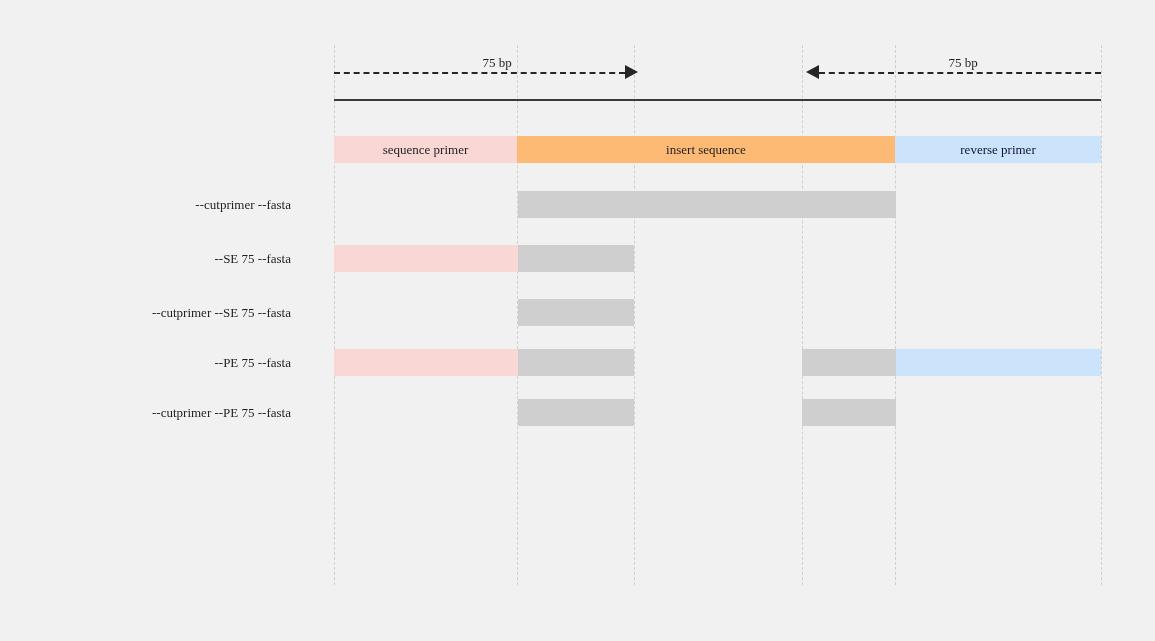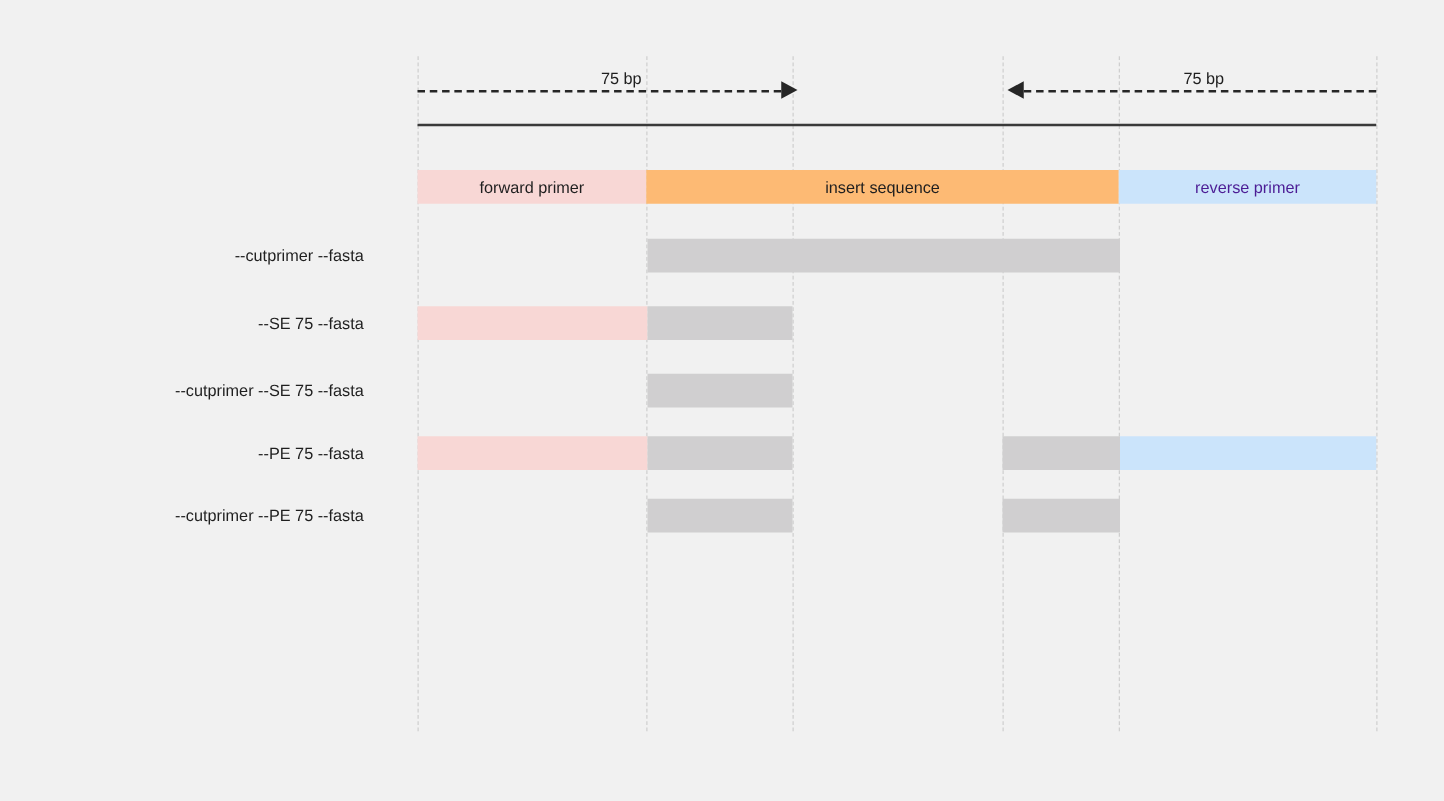--- a/index.html
+++ b/index.html
@@ -11,20 +11,21 @@
     width: 1155px;
     height: 641px;
     background: #f1f1f1;
     font-family: "Liberation Sans", sans-serif;
     overflow: hidden;
   }
   #stage {
     position: relative;
     width: 1155px;
     height: 520px;
+    font-family: Liberation Serif, serif;
   }
 
   
   .guide {
     position: absolute;
     width: 0;
     border-left: 1px dashed #cfcfcf;
     pointer-events: none;
   }
 
@@ -105,23 +106,23 @@
       <div class="arrow-line" style="left: 334px; top: 72px; width: 291px; border-top-color: rgb(38, 38, 38);"></div>
       <div class="arrow-head right" style="left: 625px; top: 65px; border-left-color: rgb(38, 38, 38);"></div>
       <div class="bp-label" style="left: 923px; top: 56px; width: 80px; color: rgb(31, 31, 31);">75 bp</div>
       <div class="arrow-line" style="left: 819px; top: 72px; width: 282px; border-top-color: rgb(38, 38, 38);"></div>
       <div class="arrow-head left" style="left: 806px; top: 65px; border-right-color: rgb(38, 38, 38);"></div>
     </div>
   <div id="baseline-layer">
       <div class="baseline" style="left: 334px; top: 99px; width: 767px; border-top-color: rgb(58, 58, 58);"></div>
     </div>
   <div id="legend-layer">
-      <div class="seg" style="left: 334px; top: 136px; width: 183px; height: 27px; background: rgb(248, 215, 213); color: rgb(31, 31, 31);">forward primer</div>
+      <div class="seg" style="left: 334px; top: 136px; width: 183px; height: 27px; background: rgb(248, 215, 213); color: rgb(31, 31, 31);">sequence primer</div>
       <div class="seg" style="left: 517px; top: 136px; width: 378px; height: 27px; background: #fdba74; color: rgb(31, 31, 31);">insert sequence</div>
-      <div class="seg" style="left: 895px; top: 136px; width: 206px; height: 27px; background: rgb(203, 228, 251); color: #4c1d95;">reverse primer</div>
+      <div class="seg" style="left: 895px; top: 136px; width: 206px; height: 27px; background: rgb(203, 228, 251); color: #0f172a;">reverse primer</div>
     </div>
   <div id="rows-layer">
       <div class="row-label" style="left: -9px; width: 300px; top: 197.5px; color: rgb(31, 31, 31);">--cutprimer --fasta</div>
       <div class="seg" style="left: 518px; top: 191px; width: 378px; height: 27px; background: rgb(208, 207, 208);"></div>
       <div class="row-label" style="left: -9px; width: 300px; top: 251.5px; color: rgb(31, 31, 31);">--SE 75 --fasta</div>
       <div class="seg" style="left: 334px; top: 245px; width: 184px; height: 27px; background: rgb(248, 215, 213);"></div>
       <div class="seg" style="left: 518px; top: 245px; width: 116px; height: 27px; background: rgb(208, 207, 208);"></div>
       <div class="row-label" style="left: -9px; width: 300px; top: 305.5px; color: rgb(31, 31, 31);">--cutprimer --SE 75 --fasta</div>
       <div class="seg" style="left: 518px; top: 299px; width: 116px; height: 27px; background: rgb(208, 207, 208);"></div>
       <div class="row-label" style="left: -9px; width: 300px; top: 355.5px; color: rgb(31, 31, 31);">--PE 75 --fasta</div>

